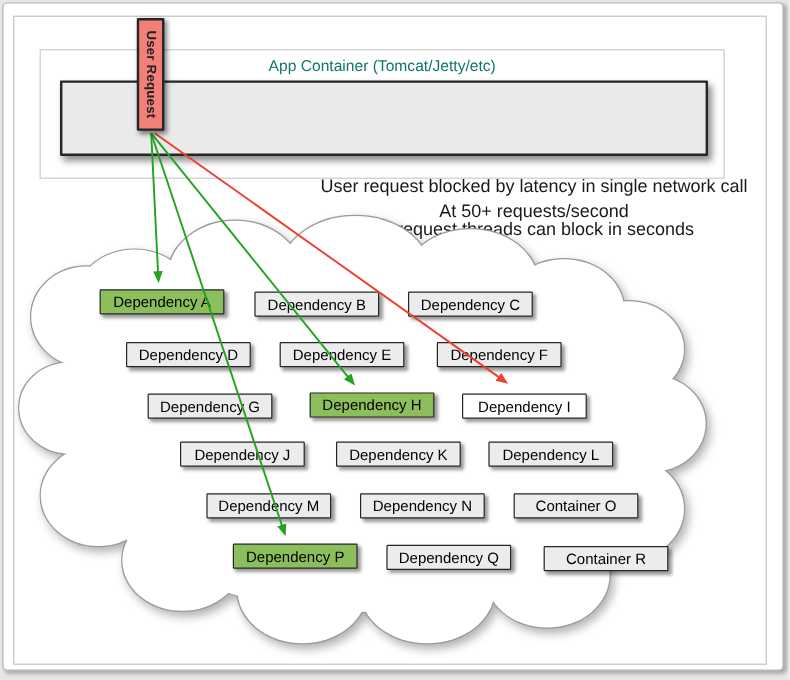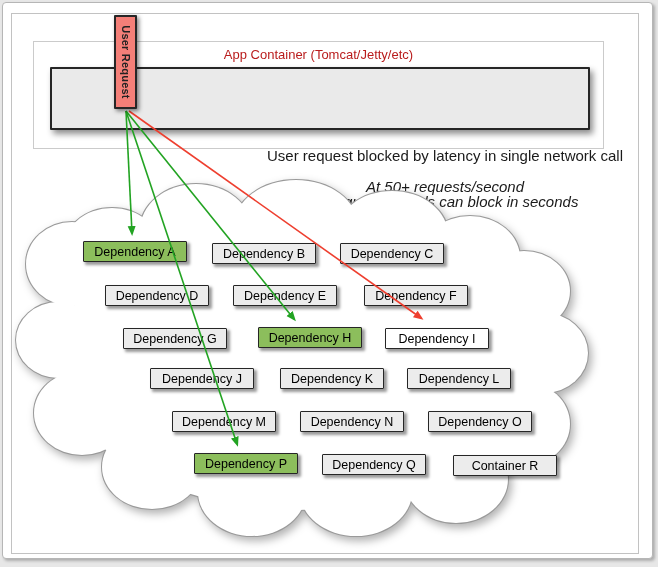--- a/index.html
+++ b/index.html
@@ -18,21 +18,21 @@
     position:absolute;left:11px;top:13px;width:626px;height:539px;
     border:1px solid #c2c2c2;
   }
   
   .app-container{
     position:absolute;left:33px;top:41px;width:569px;height:106px;
     background:#fff;border:1px solid #cbcbcb;
   }
   .app-container-title{
     position:absolute;left:0;right:0;top:5px;text-align:center;
-    font-size:13px;color:#b91c1c;
+    font-size:13px;color:#0f766e;
   }
   .thread-box{
     position:absolute;left:50px;top:67px;width:536px;height:59px;
     background:#eaeaea;border:2px solid #262626;border-radius:1px;
     box-shadow:3px 4px 6px rgba(0,0,0,0.45);
   }
   .user-request{
     position:absolute;left:114px;top:15px;width:23px;height:94px;
     background:#f47f78;border:2px solid #262626;border-radius:1px;
     box-shadow:2px 2px 4px rgba(0,0,0,0.5);
@@ -41,21 +41,21 @@
   }
   .user-request span{
     transform:rotate(90deg);white-space:nowrap;
     font-size:11px;font-weight:700;color:#222;letter-spacing:0.2px;
   }
   
   .annotations{
     position:absolute;left:240px;top:148px;width:410px;text-align:center;
     font-size:15px;color:#1a1a1a;line-height:15px;
   }
-  .annotations .block2{margin-top:16px;font-style:italic;}
+  .annotations .block2{margin-top:6px;}
   
   .cloud-svg{position:absolute;left:0;top:0;z-index:1;}
   .arrows-svg{position:absolute;left:0;top:0;z-index:6;pointer-events:none;}
   
   .dep{
     position:absolute;width:104px;height:21px;box-sizing:border-box;
     border:1.5px solid #262626;border-radius:1px;
     background:#ececec;
     box-shadow:2.5px 2.5px 3px rgba(0,0,0,0.40);
     display:flex;align-items:center;justify-content:center;
@@ -134,21 +134,21 @@
 <div class="dep dep-gray" style="left:233px;top:285px">Dependency E</div>
 <div class="dep dep-gray" style="left:364px;top:285px">Dependency F</div>
 <div class="dep dep-gray" style="left:123px;top:328px">Dependency G</div>
 <div class="dep dep-green" style="left:258px;top:327px">Dependency H</div>
 <div class="dep dep-red" style="left:385px;top:328px">Dependency I</div>
 <div class="dep dep-gray" style="left:150px;top:368px">Dependency J</div>
 <div class="dep dep-gray" style="left:280px;top:368px">Dependency K</div>
 <div class="dep dep-gray" style="left:407px;top:368px">Dependency L</div>
 <div class="dep dep-gray" style="left:172px;top:411px">Dependency M</div>
 <div class="dep dep-gray" style="left:300px;top:411px">Dependency N</div>
-<div class="dep dep-gray" style="left:428px;top:411px">Dependency O</div>
+<div class="dep dep-gray" style="left:428px;top:411px">Container O</div>
 <div class="dep dep-green" style="left:194px;top:453px">Dependency P</div>
 <div class="dep dep-gray" style="left:322px;top:454px">Dependency Q</div>
 <div class="dep dep-gray" style="left:453px;top:455px">Container R</div>
 
 <svg class="arrows-svg" width="658" height="567">
   <defs>
     <marker id="headG" markerUnits="userSpaceOnUse" markerWidth="11" markerHeight="10" refX="7" refY="4" orient="auto">
       <path d="M0,0 L10,4 L0,8 z" fill="#22a322"></path>
     </marker>
     <marker id="headR" markerUnits="userSpaceOnUse" markerWidth="11" markerHeight="10" refX="7" refY="4" orient="auto">

